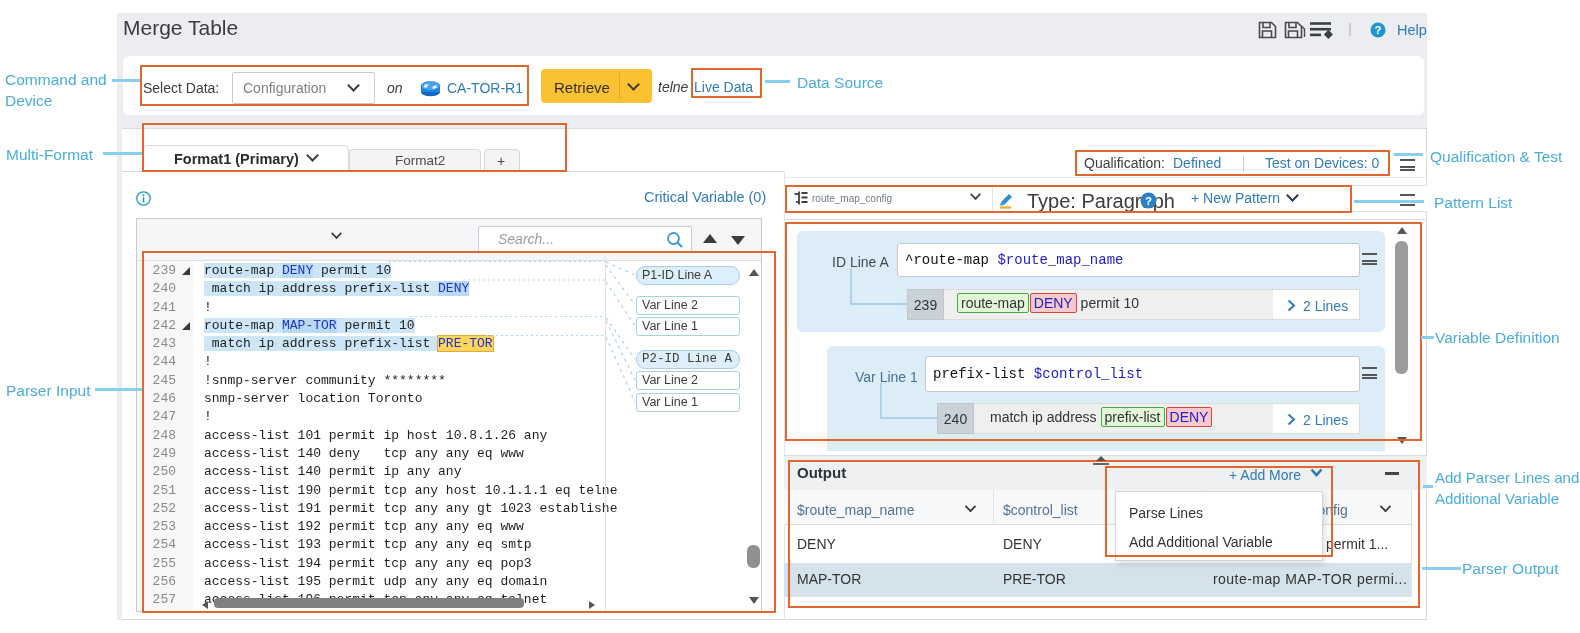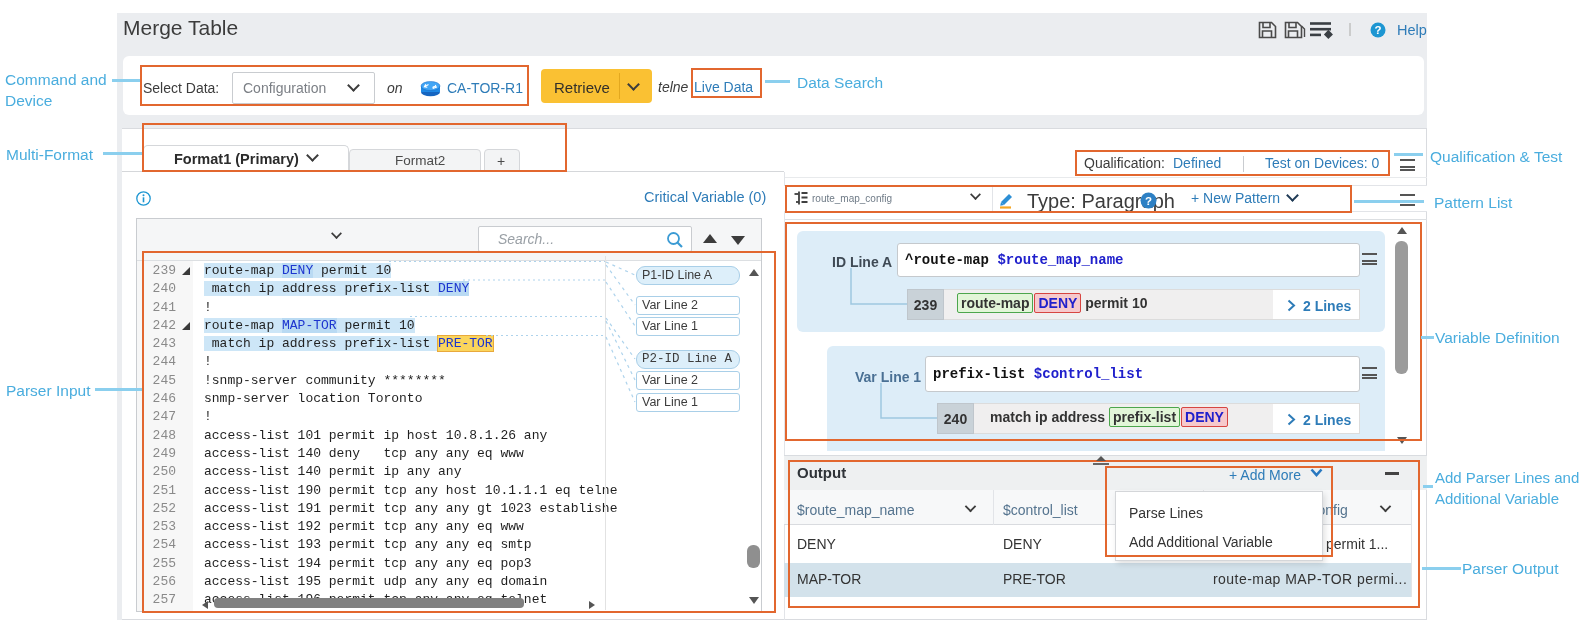--- a/index.html
+++ b/index.html
@@ -220,21 +220,21 @@
       <circle cx="8.5" cy="8.5" r="8" fill="#2d80c4"></circle>
       <text x="8.5" y="13" text-anchor="middle" font-size="11.5" font-weight="bold" fill="#fff" font-family="Liberation Sans">?</text>
     </svg>
   </div>
   <div class="abs blue" style="left:1191px; top:190px; font-size:14px;">+ New Pattern</div>
   <div class="abs" style="left:1288px; top:195px;">
       <span class="chev" style="border-color:#1f3a55;"></span>
     </div>
   <div class="abs hammy" id="ham2" style="left:1400px; top:194px;"></div>
 
-  <div class="abs" id="vardef" style="left:785px; top:211px; width:642px; height:240px; overflow:hidden;font-weight:bold;">
+  <div class="abs" id="vardef" style="left:785px; top:211px; width:642px; height:240px; overflow:hidden;">
     <div style="position:absolute; left:12px; top:20px; width:588px; height:101px; background:#ddedf8; border-radius:6px;"></div>
     <div style="position:absolute; left:47px; top:43px; font-size:14px; color:#3f4a55;">ID Line A</div>
     <svg style="position:absolute; left:60px; top:57px;" width="70" height="40">
         <path d="M6 0 V36 H66" stroke="#9ec7e0" stroke-width="1.5" fill="none"></path>
       </svg>
     <div style="position:absolute; left:112px; top:32px; width:463px; height:34px; background:#fff; border:1px solid #c5c9cd; border-radius:3px;"></div>
     <div class="mono" style="position:absolute; left:120px; top:41px; font-size:14px; color:#111;">^route-map <span style="color:#2020cc;">$route_map_name</span></div>
     <div class="hammy" style="left:577px; top:42px;"></div>
     <div style="position:absolute; left:122px; top:78px; width:37px; height:31px; background:#c9d2d8; border:1px solid #bfc6cc; text-align:center; line-height:30px; font-size:14px; color:#333;">239</div>
     <div style="position:absolute; left:159px; top:78px; width:416px; height:31px; background:#fff; border:1px solid #dcdcdc; border-left:none;"></div>
@@ -318,21 +318,21 @@
   <div class="obox" style="left:788px; top:460px; width:632px; height:148px;"></div>
   <div class="obox" style="left:1105px; top:466px; width:228px; height:91px;"></div>
 
   <div class="abs lbl" style="left:5px; top:71px;">Command and</div>
   <div class="abs lbl" style="left:5px; top:92px;">Device</div>
   <div class="abs aline" style="left:112px; top:79px; width:28px;"></div>
   <div class="abs lbl" style="left:6px; top:146px;">Multi-Format</div>
   <div class="abs aline" style="left:103px; top:152px; width:39px;"></div>
   <div class="abs lbl" style="left:6px; top:382px;">Parser Input</div>
   <div class="abs aline" style="left:95px; top:388px; width:47px;"></div>
-  <div class="abs lbl" style="left:797px; top:74px;">Data Search</div>
+  <div class="abs lbl" style="left:797px; top:74px;">Data Source</div>
   <div class="abs aline" style="left:765px; top:80px; width:25px;"></div>
   <div class="abs lbl" style="left:1430px; top:148px;">Qualification &amp; Test</div>
   <div class="abs aline" style="left:1394px; top:153px; width:29px;"></div>
   <div class="abs lbl" style="left:1434px; top:194px;">Pattern List</div>
   <div class="abs aline" style="left:1354px; top:200px; width:70px;"></div>
   <div class="abs lbl" style="left:1435px; top:329px;">Variable Definition</div>
   <div class="abs aline" style="left:1421px; top:336px; width:13px;"></div>
   <div class="abs lbl" style="left:1435px; top:469px; font-size:15px;">Add Parser Lines and</div>
   <div class="abs lbl" style="left:1435px; top:490px; font-size:15px;">Additional Variable</div>
   <div class="abs aline" style="left:1423px; top:485px; width:10px;"></div>

